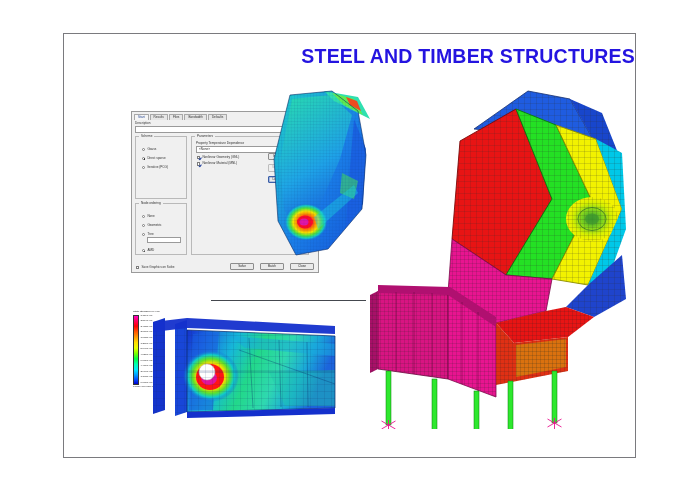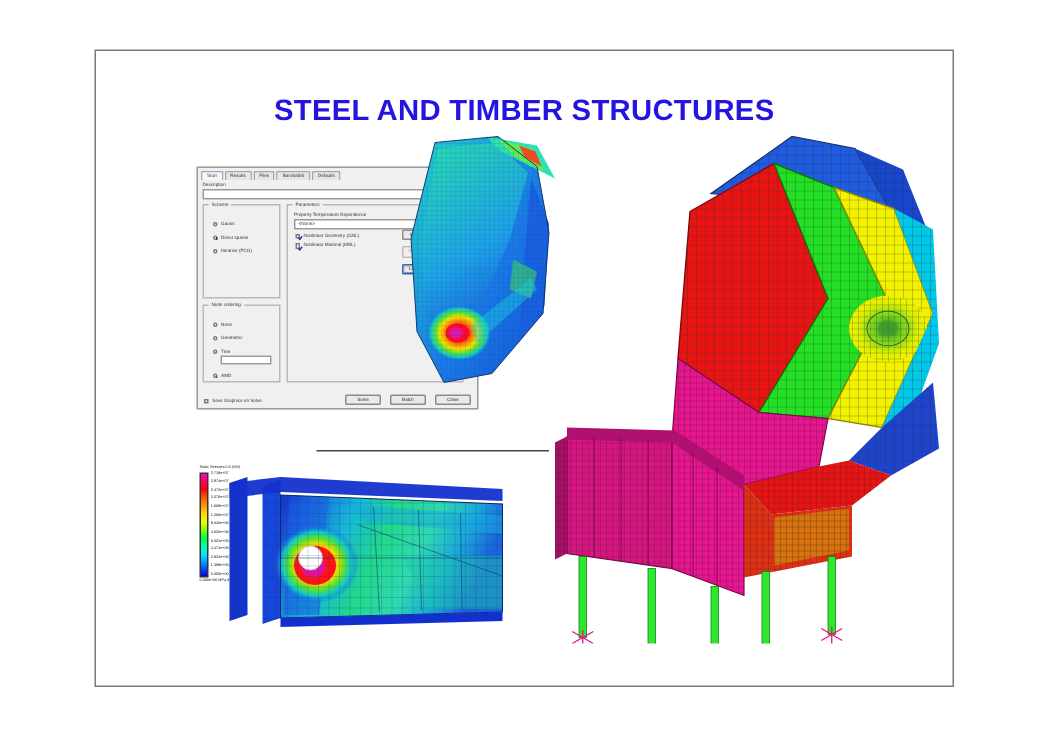--- a/index.html
+++ b/index.html
@@ -7,21 +7,21 @@
     width:700px;height:494px;background:#ffffff;
     font-family:"Liberation Sans", sans-serif;
     overflow:hidden;position:relative;
   }
   
   #slide-frame{
     position:absolute;left:63px;top:33px;width:573px;height:425px;
     border:1.5px solid #7a7a7e;background:#ffffff;box-sizing:border-box;
   }
   #slide-title{
-    position:absolute;left:0;top:29px;width:100%;text-align:center;
+    position:absolute;left:0;top:11px;width:100%;text-align:right;
     color:#2414e0;font-weight:bold;font-size:19.5px;letter-spacing:.2px;
     font-family:"Liberation Sans", sans-serif;white-space:nowrap;
   }
   
   #solver-dialog{
     position:absolute;left:67px;top:77px;width:188px;height:162px;
     background:#f0f0f0;border:1px solid #9a9a9a;box-sizing:border-box;
     font-size:3.1px;color:#222;line-height:1.05;
   }
   .tabstrip{display:flex;gap:1px;padding:2px 2px 0 2px;height:8px;box-sizing:border-box;}

